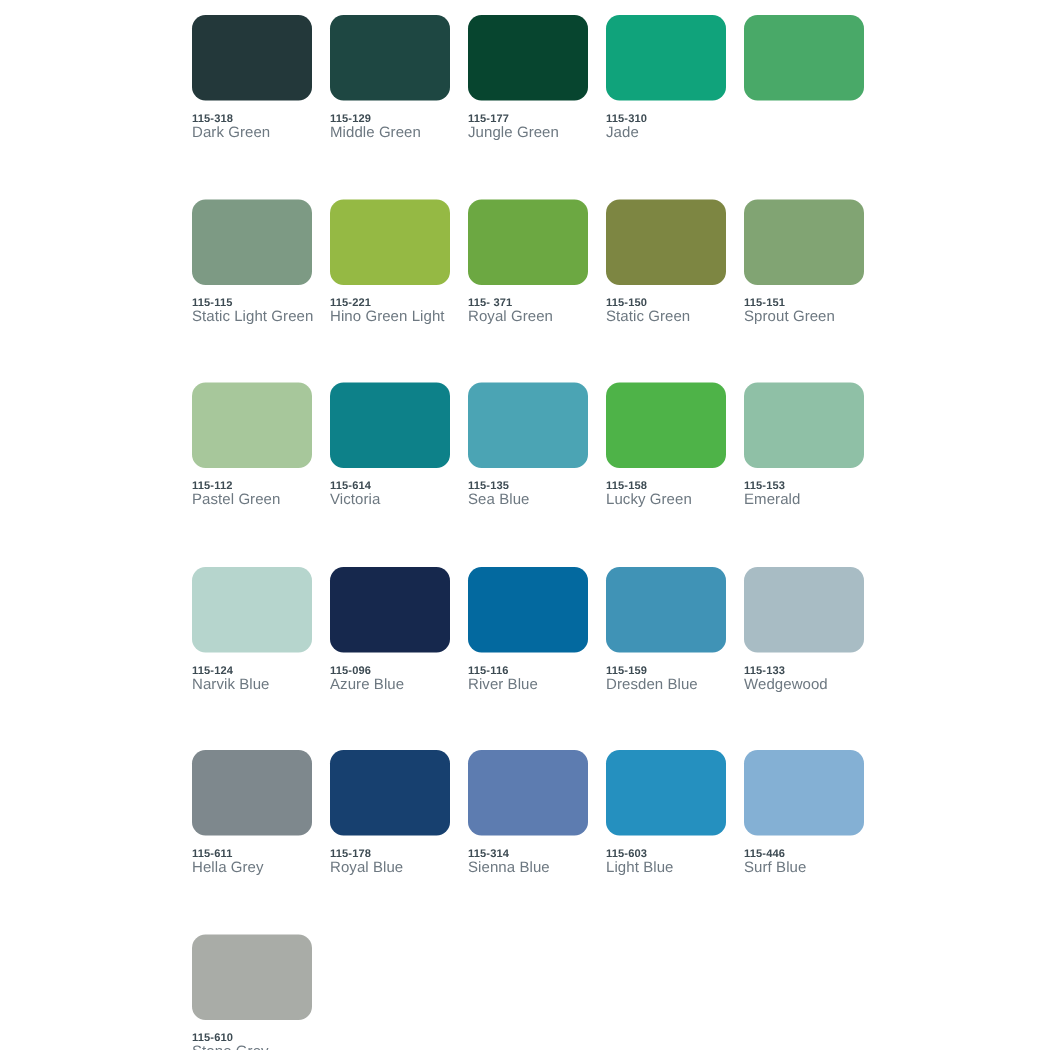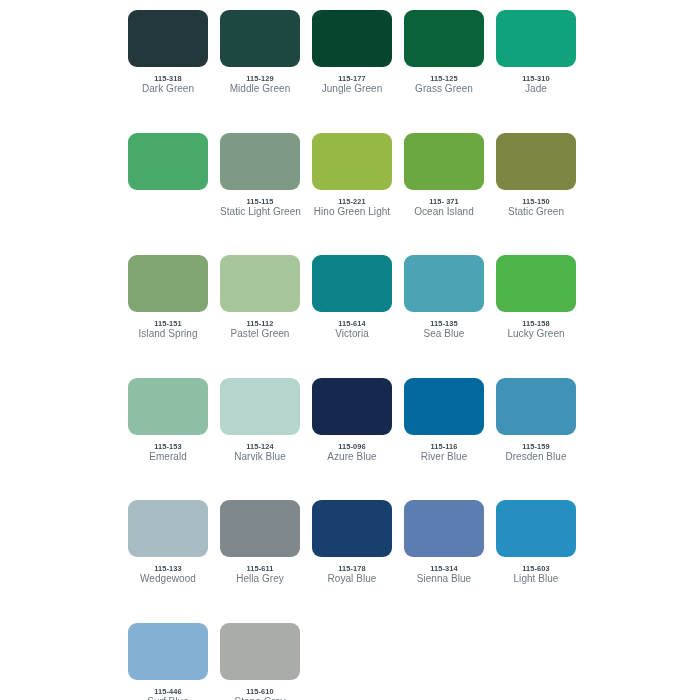--- a/index.html
+++ b/index.html
@@ -14,21 +14,20 @@
     font-family: "Liberation Sans", sans-serif;
     -webkit-font-smoothing: antialiased;
     overflow: hidden;
   }
   #palette-sheet {
     position: relative;
     width: 700px;
     height: 700px;
     box-sizing: border-box;
     padding: 10px 120px 0 128px;
-    text-align: center;
   }
   .swatch-grid {
     display: grid;
     grid-template-columns: repeat(5, 80px);
     column-gap: 12px;
     row-gap: 38.5px;
   }
   .swatch-cell {
     width: 80px;
   }
@@ -80,27 +79,20 @@
         </div>
       </div>
       <div class="swatch-cell">
         <div class="swatch-chip" style="background-color: rgb(7, 69, 47);"></div>
         <div class="swatch-meta">
           <span class="swatch-code">115-177</span>
           <span class="swatch-name">Jungle Green</span>
         </div>
       </div>
       <div class="swatch-cell">
-        <div class="swatch-chip" style="background-color: rgb(10, 98, 57);"></div>
-        <div class="swatch-meta">
-          <span class="swatch-code">115-125</span>
-          <span class="swatch-name">Grass Green</span>
-        </div>
-      </div>
-      <div class="swatch-cell">
         <div class="swatch-chip" style="background-color: rgb(16, 163, 123);"></div>
         <div class="swatch-meta">
           <span class="swatch-code">115-310</span>
           <span class="swatch-name">Jade</span>
         </div>
       </div>
       <div class="swatch-cell">
         <div class="swatch-chip" style="background-color: rgb(73, 169, 104);"></div>
       </div>
       <div class="swatch-cell">
@@ -114,35 +106,35 @@
         <div class="swatch-chip" style="background-color: rgb(149, 185, 68);"></div>
         <div class="swatch-meta">
           <span class="swatch-code">115-221</span>
           <span class="swatch-name">Hino Green Light</span>
         </div>
       </div>
       <div class="swatch-cell">
         <div class="swatch-chip" style="background-color: rgb(108, 168, 66);"></div>
         <div class="swatch-meta">
           <span class="swatch-code">115- 371</span>
-          <span class="swatch-name">Ocean Island</span>
+          <span class="swatch-name">Royal Green</span>
         </div>
       </div>
       <div class="swatch-cell">
         <div class="swatch-chip" style="background-color: rgb(125, 134, 66);"></div>
         <div class="swatch-meta">
           <span class="swatch-code">115-150</span>
           <span class="swatch-name">Static Green</span>
         </div>
       </div>
       <div class="swatch-cell">
         <div class="swatch-chip" style="background-color: rgb(129, 164, 115);"></div>
         <div class="swatch-meta">
           <span class="swatch-code">115-151</span>
-          <span class="swatch-name">Island Spring</span>
+          <span class="swatch-name">Sprout Green</span>
         </div>
       </div>
       <div class="swatch-cell">
         <div class="swatch-chip" style="background-color: rgb(167, 199, 155);"></div>
         <div class="swatch-meta">
           <span class="swatch-code">115-112</span>
           <span class="swatch-name">Pastel Green</span>
         </div>
       </div>
       <div class="swatch-cell">

